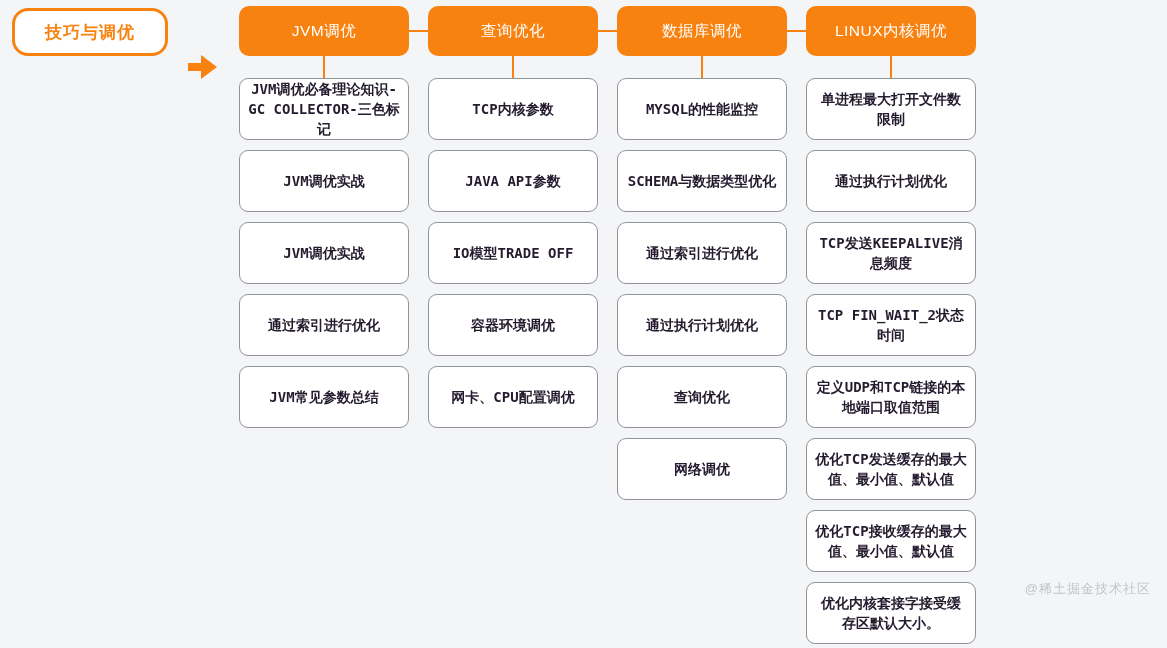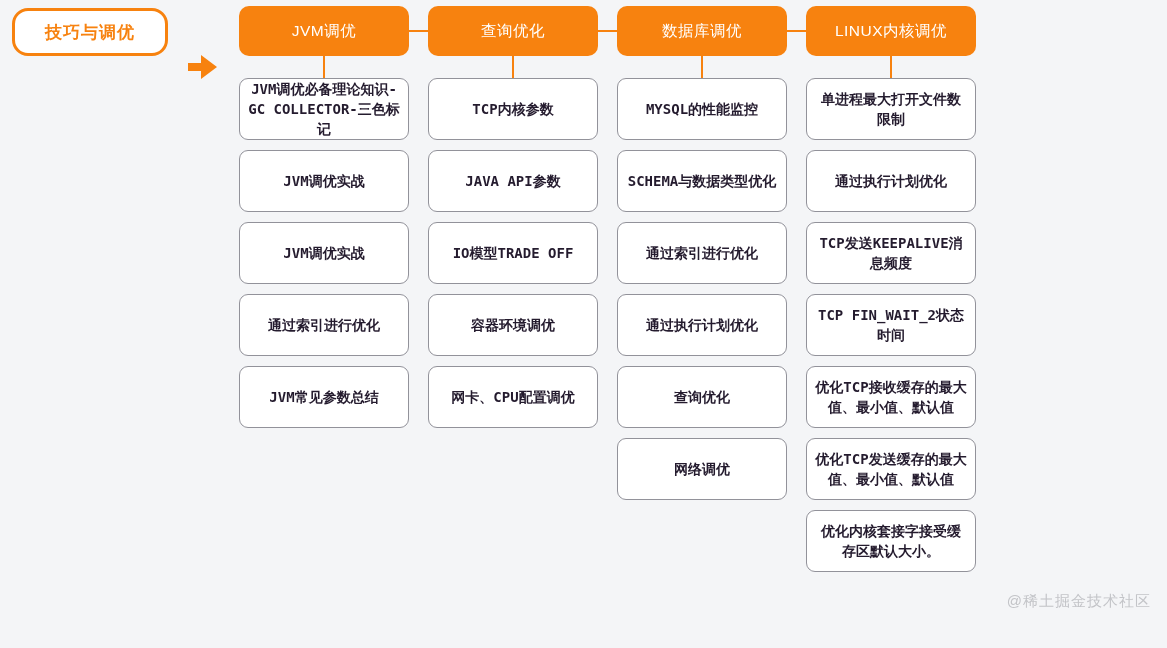--- a/index.html
+++ b/index.html
@@ -92,23 +92,23 @@
     padding:3px 8px;
     color:var(--node-text);
     font-family:"DejaVu Sans Mono","Liberation Mono",monospace;
     font-weight:bold;
     font-size:14px;
     line-height:1.45;
     overflow:hidden;
   }
   .watermark{
     position:absolute;
-    right:16px;top:592px;
+    right:16px;top:580px;
     color:var(--watermark);
-    font-size:15px;
+    font-size:13px;
     letter-spacing:1px;
   }
 </style>
 </head>
 <body>
 
 <div class="canvas">
 
   <div class="root-node">
     <span>技巧与调优</span>
@@ -165,22 +165,23 @@
     <div class="col-header">
       <span class="col-header-label">LINUX内核调优</span>
     <div class="h-connector"></div>
         </div>
     <div class="v-connector"></div>
     <div class="items">
           <div class="item">单进程最大打开文件数限制</div>
           <div class="item">通过执行计划优化</div>
           <div class="item">TCP发送KEEPALIVE消息频度</div>
           <div class="item">TCP FIN_WAIT_2状态时间</div>
+          <div class="item">定义UDP和TCP链接的本地端口取值范围</div>
+          <div class="item">优化TCP发送缓存的最大值、最小值、默认值</div>
           <div class="item">优化TCP接收缓存的最大值、最小值、默认值</div>
-          <div class="item">优化TCP发送缓存的最大值、最小值、默认值</div>
           <div class="item">优化内核套接字接受缓存区默认大小。</div>
         </div>
   </div>
     </div>
 
   <div class="watermark">@稀土掘金技术社区</div>
 
 </div>
 
 </body></html>

